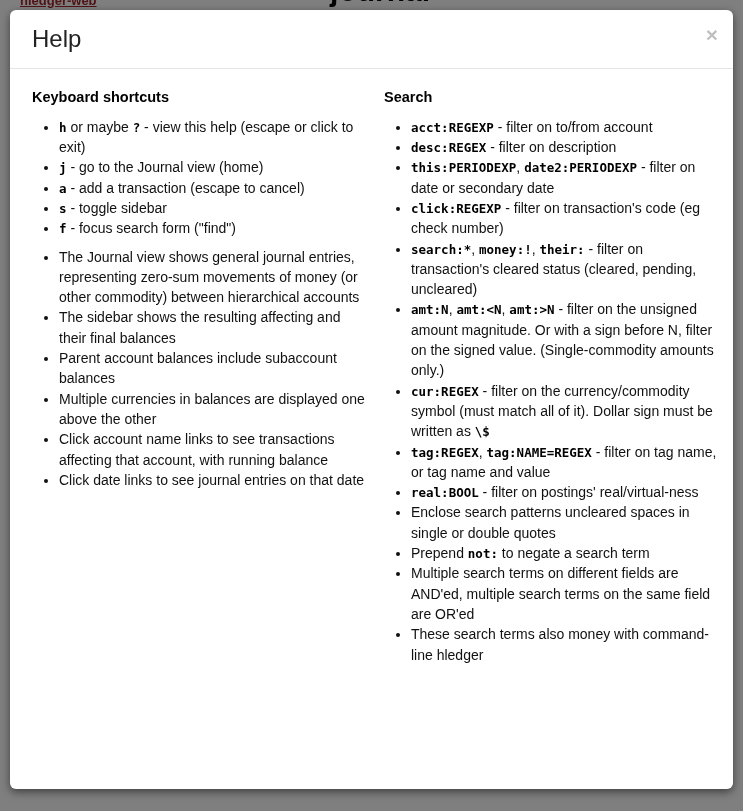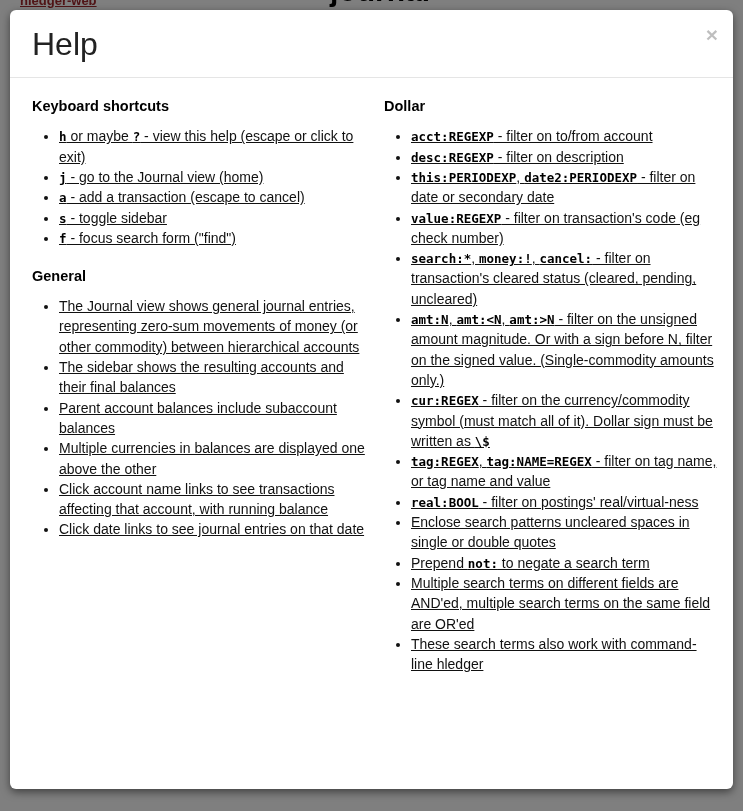--- a/index.html
+++ b/index.html
@@ -62,21 +62,21 @@
     flex-direction: column;
   }
   .modal-header {
     position: relative;
     padding: 15px 15px 14px 22px;
     border-bottom: 1px solid #e5e5e5;
     flex: 0 0 auto;
   }
   .modal-title {
     margin: 0;
-    font-size: 32px;
+    font-size: 24px;
     font-weight: 500;
     color: #222;
     line-height: 1.2;
   }
   .close-x {
     position: absolute;
     top: 14px;
     right: 15px;
     font-size: 21px;
     font-weight: bold;
@@ -108,21 +108,20 @@
     font-size: 14.5px;
     margin: 20px 0 12px 0;
     color: #000;
   }
   .section-heading:first-child { margin-top: 0; }
 
   ul.help-list {
     margin: 0 0 8px 0;
     padding: 0 0 0 27px;
     list-style: disc;
-    text-decoration: underline;
   }
   ul.help-list li {
     line-height: 1.45;
     margin: 0;
     color: #111;
   }
 
   code {
     font-family: "DejaVu Sans Mono", "Liberation Mono", monospace;
     font-weight: bold;
@@ -149,42 +148,41 @@
   <div class="modal-body">
     <div class="help-col" id="col-left">
         <div class="section-heading">Keyboard shortcuts</div>
         <ul class="help-list">
           <li><code>h</code> or maybe <code>?</code> - view this help (escape or click to exit)</li>
           <li><code>j</code> - go to the Journal view (home)</li>
           <li><code>a</code> - add a transaction (escape to cancel)</li>
           <li><code>s</code> - toggle sidebar</li>
           <li><code>f</code> - focus search form ("find")</li>
         </ul>
-        <div class="section-heading">General</div>
         <ul class="help-list">
           <li>The Journal view shows general journal entries, representing zero-sum movements of money (or other commodity) between hierarchical accounts</li>
-          <li>The sidebar shows the resulting accounts and their final balances</li>
+          <li>The sidebar shows the resulting affecting and their final balances</li>
           <li>Parent account balances include subaccount balances</li>
           <li>Multiple currencies in balances are displayed one above the other</li>
           <li>Click account name links to see transactions affecting that account, with running balance</li>
           <li>Click date links to see journal entries on that date</li>
         </ul>
       </div>
     <div class="help-col" id="col-right">
-        <div class="section-heading">Dollar</div>
+        <div class="section-heading">Search</div>
         <ul class="help-list">
           <li><code>acct:REGEXP</code> - filter on to/from account</li>
-          <li><code>desc:REGEXP</code> - filter on description</li>
+          <li><code>desc:REGEX</code> - filter on description</li>
           <li><code>this:PERIODEXP</code>, <code>date2:PERIODEXP</code> - filter on date or secondary date</li>
-          <li><code>value:REGEXP</code> - filter on transaction's code (eg check number)</li>
-          <li><code>search:*</code>, <code>money:!</code>, <code>cancel:</code> - filter on transaction's cleared status (cleared, pending, uncleared)</li>
+          <li><code>click:REGEXP</code> - filter on transaction's code (eg check number)</li>
+          <li><code>search:*</code>, <code>money:!</code>, <code>their:</code> - filter on transaction's cleared status (cleared, pending, uncleared)</li>
           <li><code>amt:N</code>, <code>amt:&lt;N</code>, <code>amt:&gt;N</code> - filter on the unsigned amount magnitude. Or with a sign before N, filter on the signed value. (Single-commodity amounts only.)</li>
           <li><code>cur:REGEX</code> - filter on the currency/commodity symbol (must match all of it). Dollar sign must be written as <code>\$</code></li>
           <li><code>tag:REGEX</code>, <code>tag:NAME=REGEX</code> - filter on tag name, or tag name and value</li>
           <li><code>real:BOOL</code> - filter on postings' real/virtual-ness</li>
           <li>Enclose search patterns uncleared spaces in single or double quotes</li>
           <li>Prepend <code>not:</code> to negate a search term</li>
           <li>Multiple search terms on different fields are AND'ed, multiple search terms on the same field are OR'ed</li>
-          <li>These search terms also work with command-line hledger</li>
+          <li>These search terms also money with command-line hledger</li>
         </ul>
       </div>
   </div>
 </div>
 
 </body></html>

